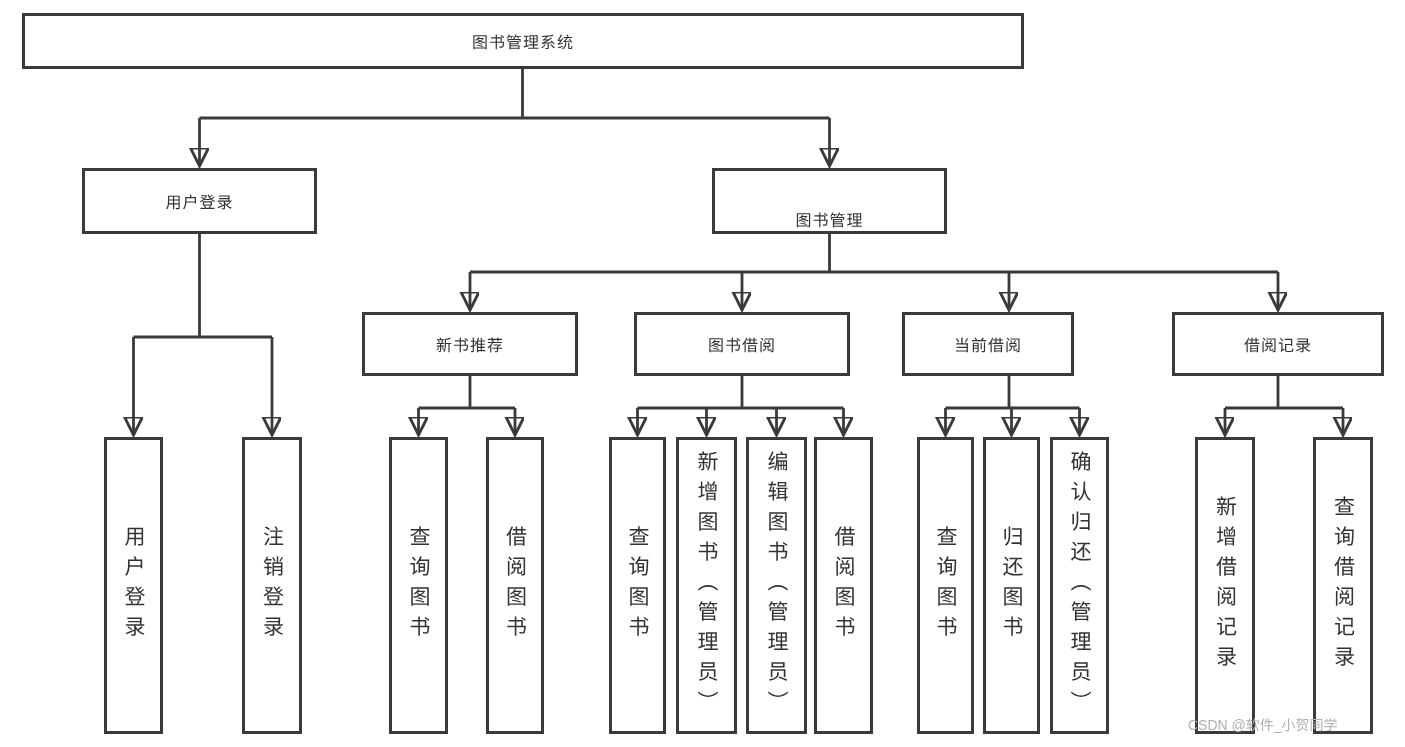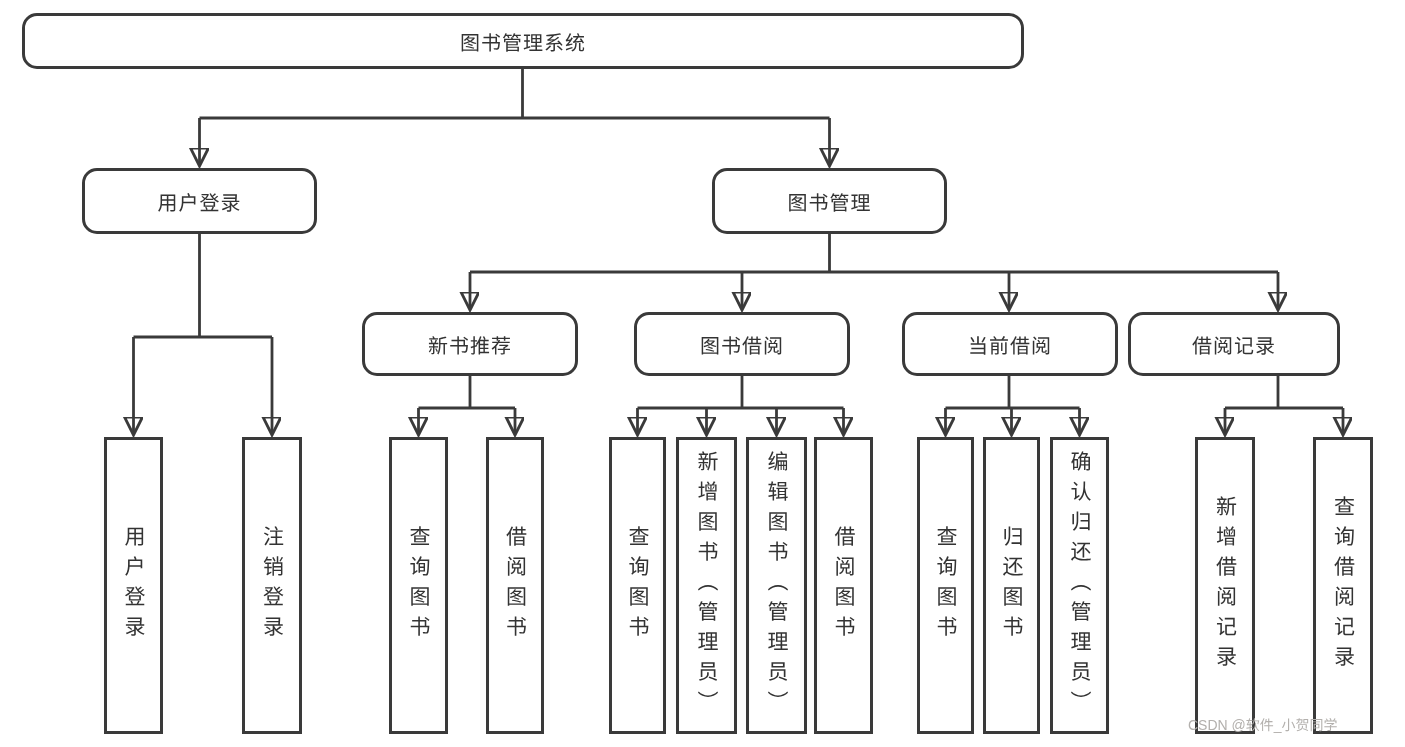--- a/index.html
+++ b/index.html
@@ -19,21 +19,21 @@
   }
   svg.connectors{position:absolute;left:0;top:0;width:1405px;height:747px;}
   svg.connectors path{stroke:var(--line);stroke-width:2.8;fill:none;}
   .box{
     position:absolute;
     box-sizing:border-box;
     border:3px solid var(--line);
     background:#fff;
     display:flex;align-items:center;justify-content:center;
   }
-  .h-box{font-size:20px;letter-spacing:1px;white-space:nowrap;border-radius:15px;}
+  .h-box{font-size:16px;letter-spacing:1px;white-space:nowrap;}
   .v-box span{
     writing-mode:vertical-rl;
     text-orientation:mixed;
     font-size:21px;
     letter-spacing:9px;
     line-height:1;
     white-space:nowrap;
   }
   .watermark{
     position:absolute;
@@ -90,34 +90,34 @@
     <path d="M1343 408 L1343 434" marker-end="url(#ah)"></path>
   </svg>
 
   <div class="box h-box" style="left:22px;top:13px;width:1002px;height:56px;">
     <span>图书管理系统</span>
   </div>
 
   <div class="box h-box" style="left:82px;top:168px;width:235px;height:66px;">
     <span>用户登录</span>
   </div>
-  <div class="box h-box" style="left:712px;top:168px;width:235px;height:66px;">
+  <div class="box h-box" style="left:712px;top:168px;width:235px;height:66px;align-items:flex-end;">
     <span>图书管理</span>
   </div>
 
   <div class="box h-box" style="left:634px;top:312px;width:216px;height:64px;">
     <span>图书借阅</span>
   </div>
   <div class="box h-box" style="left:362px;top:312px;width:216px;height:64px;">
     <span>新书推荐</span>
   </div>
-  <div class="box h-box" style="left:902px;top:312px;width:216px;height:64px;">
+  <div class="box h-box" style="left:902px;top:312px;width:172px;height:64px;">
     <span>当前借阅</span>
   </div>
-  <div class="box h-box" style="left:1128px;top:312px;width:212px;height:64px;">
+  <div class="box h-box" style="left:1172px;top:312px;width:212px;height:64px;">
     <span>借阅记录</span>
   </div>
 
   <div class="box v-box" style="left:104px;top:437px;width:59px;height:297px;">
     <span>用户登录</span>
   </div>
   <div class="box v-box" style="left:242px;top:437px;width:60px;height:297px;">
     <span>注销登录</span>
   </div>
 

